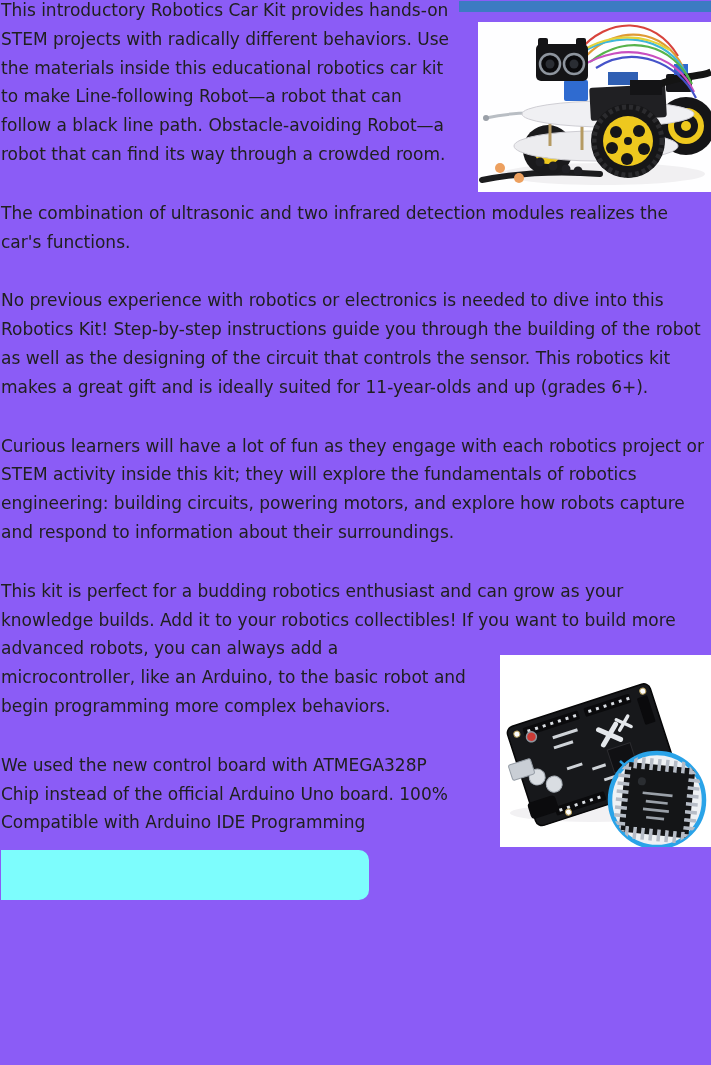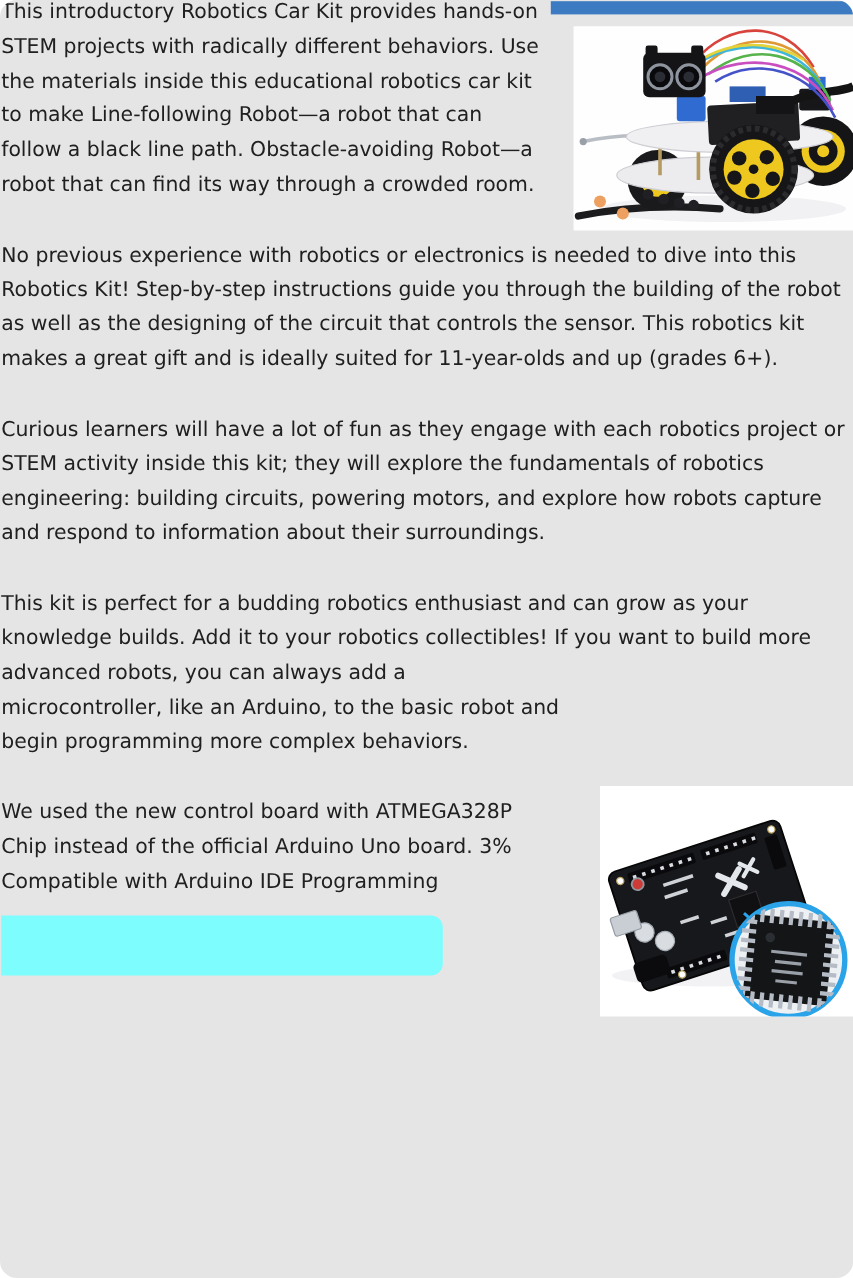--- a/index.html
+++ b/index.html
@@ -1,22 +1,22 @@
 <!DOCTYPE html>
 <html><head>
 <meta charset="utf-8">
 <style>
   html,body{margin:0;padding:0;}
   .page{
     position:relative;
     width:711px;height:1065px;
-    background:#e5e5e5;
+    background:#8b5cf6;
     overflow:hidden;
     font-family:"DejaVu Sans","Liberation Sans",sans-serif;
-    font-size:17px;line-height:28.8px;color:#202020;border-radius:14px;
+    font-size:17px;line-height:28.8px;color:#202020;
   }
   .copy{padding:0 2px 0 1px;}
   .copy p{margin:30px 0 0 0;}
   .copy p.first{margin-top:-4px;width:456px;}
   .ard-spacer{float:right;clear:right;width:243px;height:213px;}
   .divider-bar{
     position:absolute;left:459px;top:1px;width:252px;height:11px;
     background:#3c7bc2;
   }
   .photo{position:absolute;background:#ffffff;}
@@ -106,24 +106,25 @@
         <circle cx="161" cy="109" r="6" fill="#161618"></circle>
         <circle cx="166" cy="127" r="6" fill="#161618"></circle>
         <circle cx="149" cy="137" r="6" fill="#161618"></circle>
         <circle cx="134" cy="126" r="6" fill="#161618"></circle>
       <circle cx="150" cy="119" r="4" fill="#161618"></circle>
     </svg>
   </div>
 
   <div class="copy">
     <p class="first">This introductory Robotics Car Kit provides hands-on STEM projects with radically different behaviors. Use the materials inside this educational robotics car kit to make  Line-following Robot—a robot that can follow a black line path. Obstacle-avoiding Robot—a robot that can find its way through a crowded room.</p>
+    <p>The combination of ultrasonic and two infrared detection modules realizes the car's functions.</p>
     <p>No previous experience with robotics or electronics is needed to dive into this Robotics Kit! Step-by-step instructions guide you through the building of the robot as well as the designing of the circuit that controls the sensor. This robotics kit makes a great gift and is ideally suited for 11-year-olds and up (grades 6+).</p>
     <p>Curious learners will have a lot of fun as they engage with each robotics project or STEM activity inside this kit; they will explore the fundamentals of robotics engineering: building circuits, powering motors, and explore how robots capture and respond to information about their surroundings.</p>
     <p><span>This kit is perfect for a budding robotics enthusiast and can grow as your knowledge builds. Add it to your robotics collectibles! If you want to build more advanced robots,</span> <span class="ard-spacer"></span><span>you can always add a microcontroller, like an Arduino, to the basic robot and begin programming more complex behaviors.</span></p>
-    <p>We used the new control board with ATMEGA328P Chip instead of the official Arduino Uno board. 3% Compatible with Arduino IDE Programming</p>
+    <p>We used the new control board with ATMEGA328P Chip instead of the official Arduino Uno board. 100% Compatible with Arduino IDE Programming</p>
     <div class="highlight-box"></div>
   </div>
 
   <div class="photo photo-arduino">
     <svg width="211" height="192" viewBox="0 0 211 192">
       <rect width="211" height="192" fill="#ffffff"></rect>
       <ellipse cx="92" cy="158" rx="82" ry="9" fill="#f2f1f3"></ellipse>
       <g transform="rotate(-18 92 100)">
         <rect x="18" y="48" width="150" height="104" rx="7" fill="#17181b" stroke="#060607" stroke-width="1.5"></rect>
 

